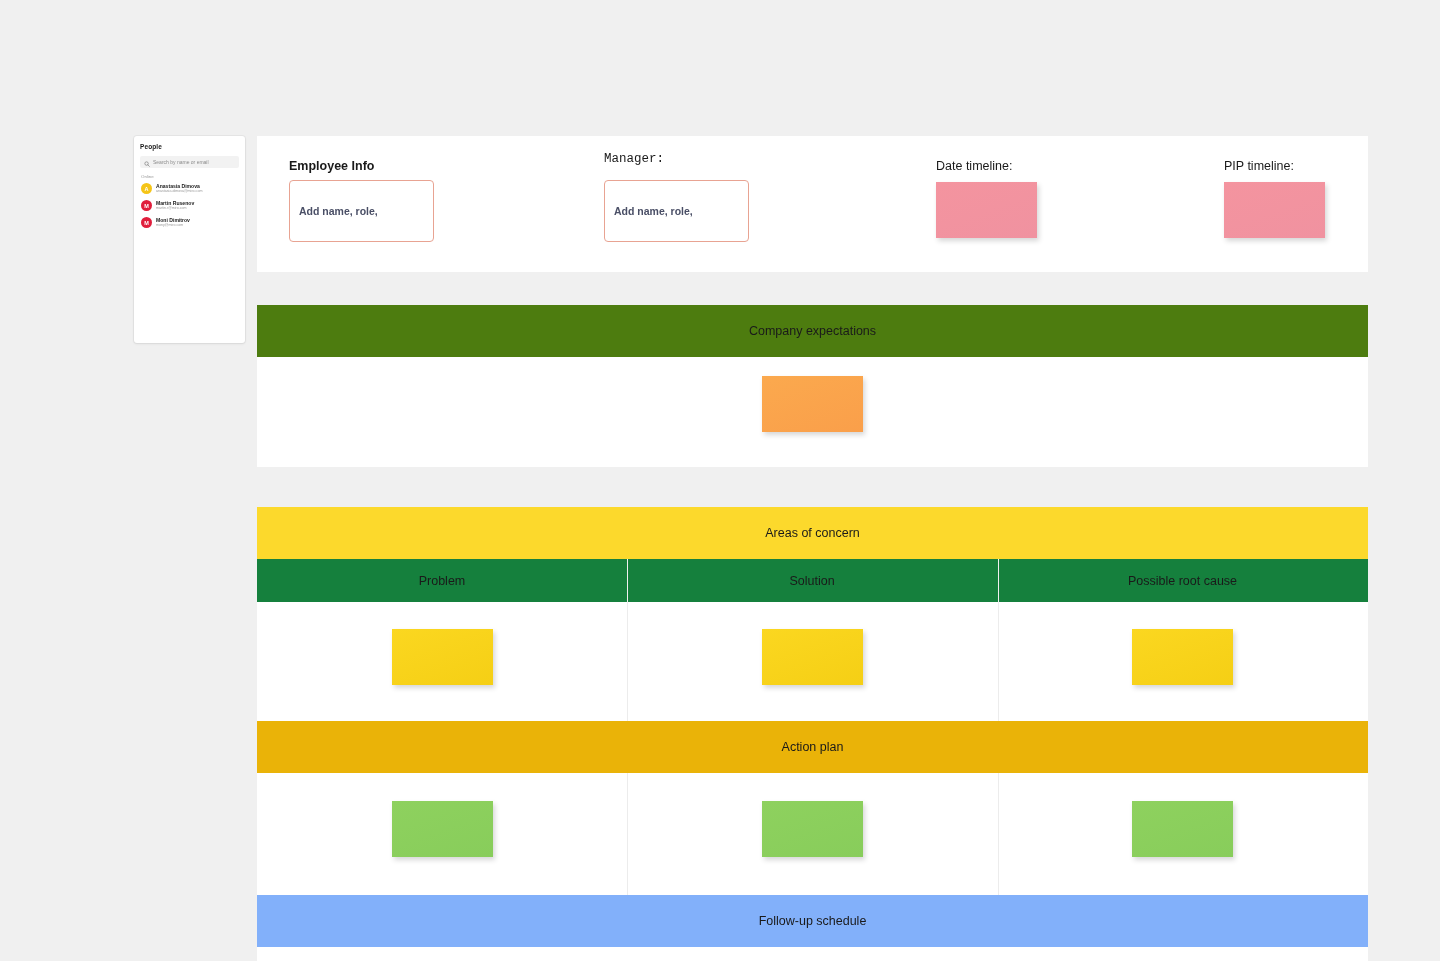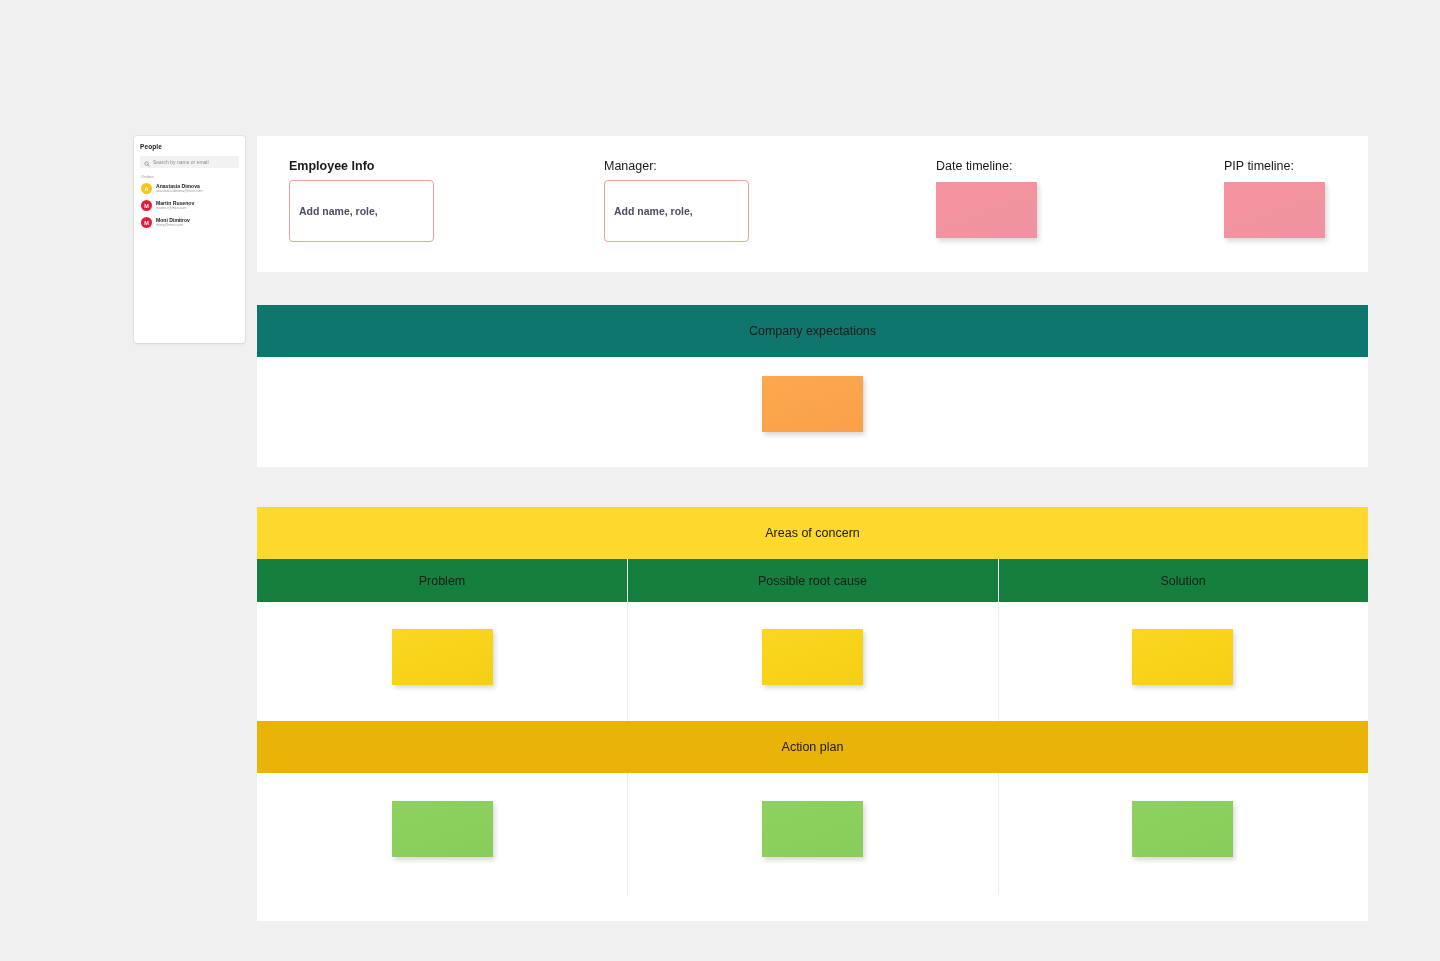--- a/index.html
+++ b/index.html
@@ -136,21 +136,21 @@
   .gap { height: 33px; background: #f0f0f0; }
 
   .band {
     height: 52px;
     display: flex;
     align-items: center;
     justify-content: center;
     font-size: 12.5px;
     color: #1a1a1a;
   }
-  .band-orange { background: #0f766e; }
+  .band-orange { background: #4d7c0f; }
   .band-yellow { background: #fcd92c; margin-top: 40px; }
   .band-green  { background: #eab308; }
   .band-blue   { background: #82b0fa; }
 
   .content-row {
     background: #ffffff;
     position: relative;
     display: flex;
   }
   .col-divider {
@@ -224,21 +224,21 @@
 </div>
 
 <div class="board">
 
   <div class="info-card">
     <div class="info-label bold" style="left:32px; top:23px;">Employee Info</div>
     <div class="input-box" style="left:32px; top:44px;">
       <span class="input-placeholder">Add name, role,</span>
     </div>
 
-    <div class="info-label" style="left:347px; top:23px;">Manager:</div>
+    <div class="info-label" style="left:347px; top:16px;font-family:Liberation Mono, monospace;">Manager:</div>
     <div class="input-box" style="left:347px; top:44px;">
       <span class="input-placeholder">Add name, role,</span>
     </div>
 
     <div class="info-label" style="left:679px; top:23px;">Date timeline:</div>
     <div class="sticky sticky-pink" style="left:679px; top:46px; width:101px; height:56px;"></div>
 
     <div class="info-label" style="left:967px; top:23px;">PIP timeline:</div>
     <div class="sticky sticky-pink" style="left:967px; top:46px; width:101px; height:56px;"></div>
   </div>
@@ -252,37 +252,40 @@
     <div class="sticky sticky-orange" style="left:505px; top:19px; width:101px; height:56px;"></div>
   </div>
 
   <div class="band band-yellow">
     <span>Areas of concern</span>
   </div>
   <div class="subhead-row">
     <div class="subhead-divider" style="left:370px;"></div>
     <div class="subhead-divider" style="left:741px;"></div>
     <div class="subhead-cell" style="width:370px;">Problem</div>
+    <div class="subhead-cell" style="width:370px;">Solution</div>
     <div class="subhead-cell" style="width:371px;">Possible root cause</div>
-    <div class="subhead-cell" style="width:370px;">Solution</div>
   </div>
   <div class="content-row" style="height:119px;">
     <div class="col-divider" style="left:370px;"></div>
     <div class="col-divider" style="left:741px;"></div>
     <div class="sticky sticky-yellow" style="left:135px; top:27px; width:101px; height:56px;"></div>
     <div class="sticky sticky-yellow" style="left:505px; top:27px; width:101px; height:56px;"></div>
     <div class="sticky sticky-yellow" style="left:875px; top:27px; width:101px; height:56px;"></div>
   </div>
 
   <div class="band band-green">
     <span>Action plan</span>
   </div>
   <div class="content-row" style="height:122px;">
     <div class="col-divider" style="left:370px;"></div>
     <div class="col-divider" style="left:741px;"></div>
     <div class="sticky sticky-green" style="left:135px; top:28px; width:101px; height:56px;"></div>
     <div class="sticky sticky-green" style="left:505px; top:28px; width:101px; height:56px;"></div>
     <div class="sticky sticky-green" style="left:875px; top:28px; width:101px; height:56px;"></div>
   </div>
 
+  <div class="band band-blue">
+    <span>Follow-up schedule</span>
+  </div>
   <div class="content-row" style="height:26px;"></div>
 
 </div>
 
 </body></html>

